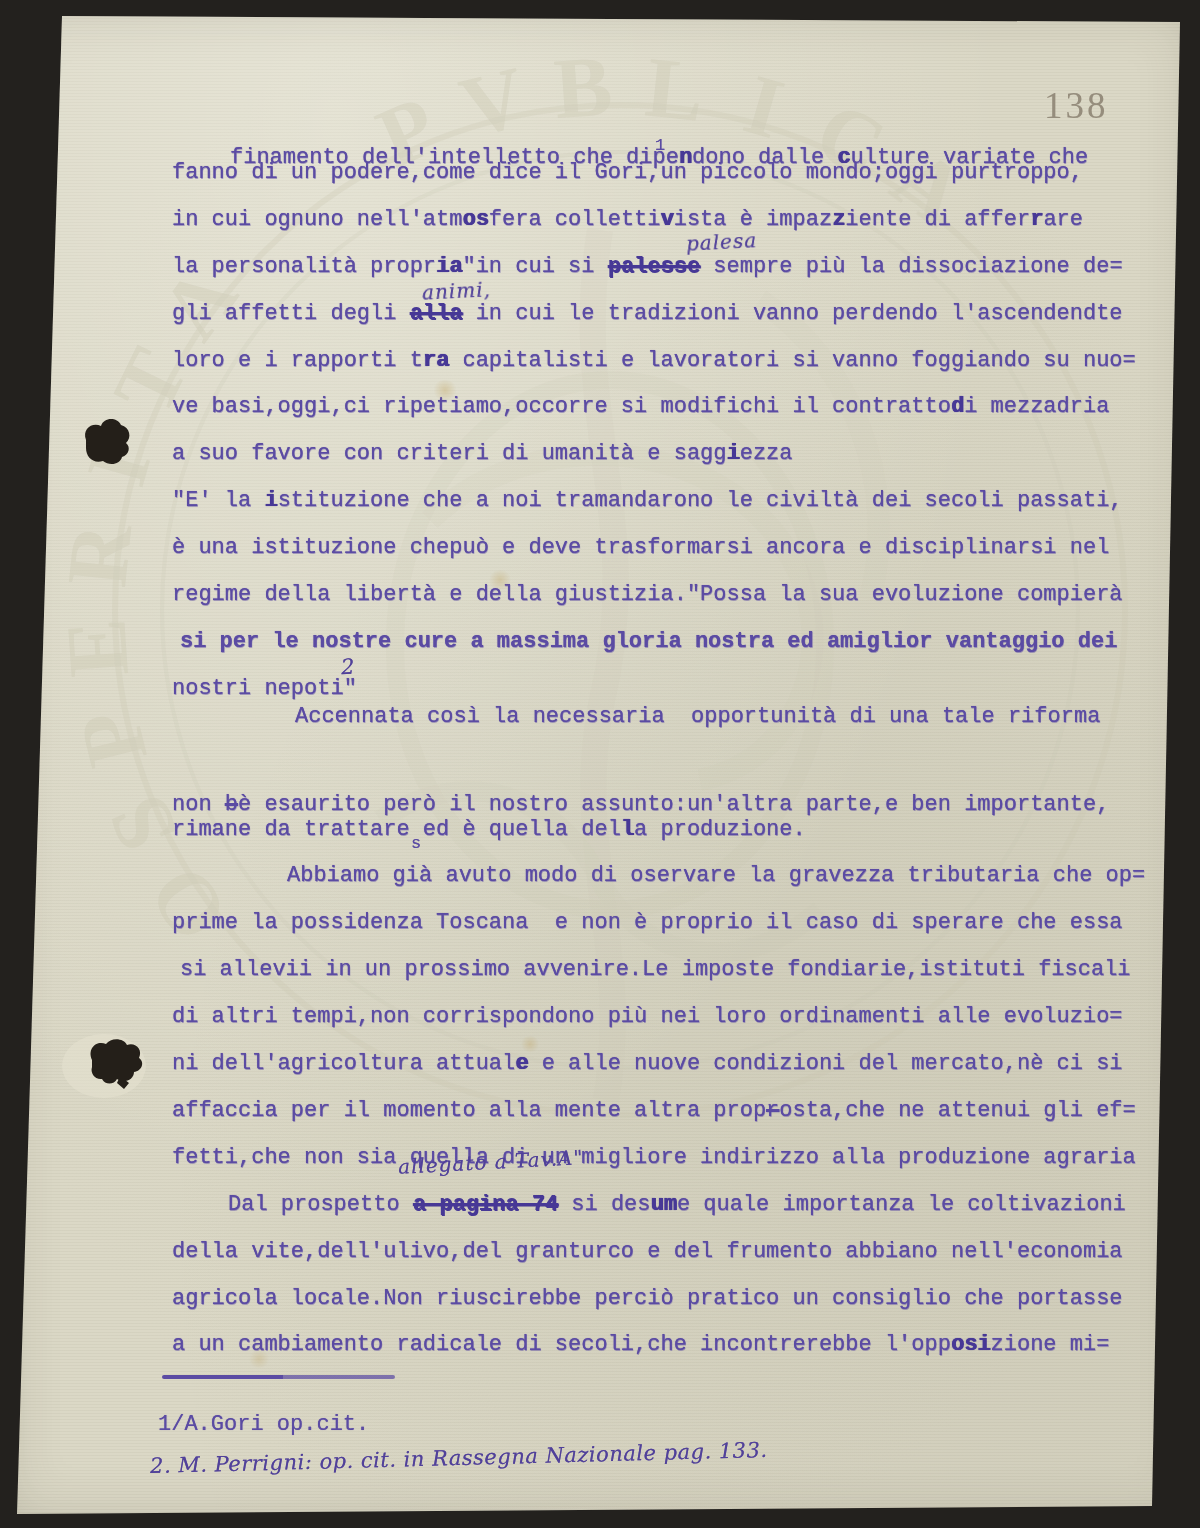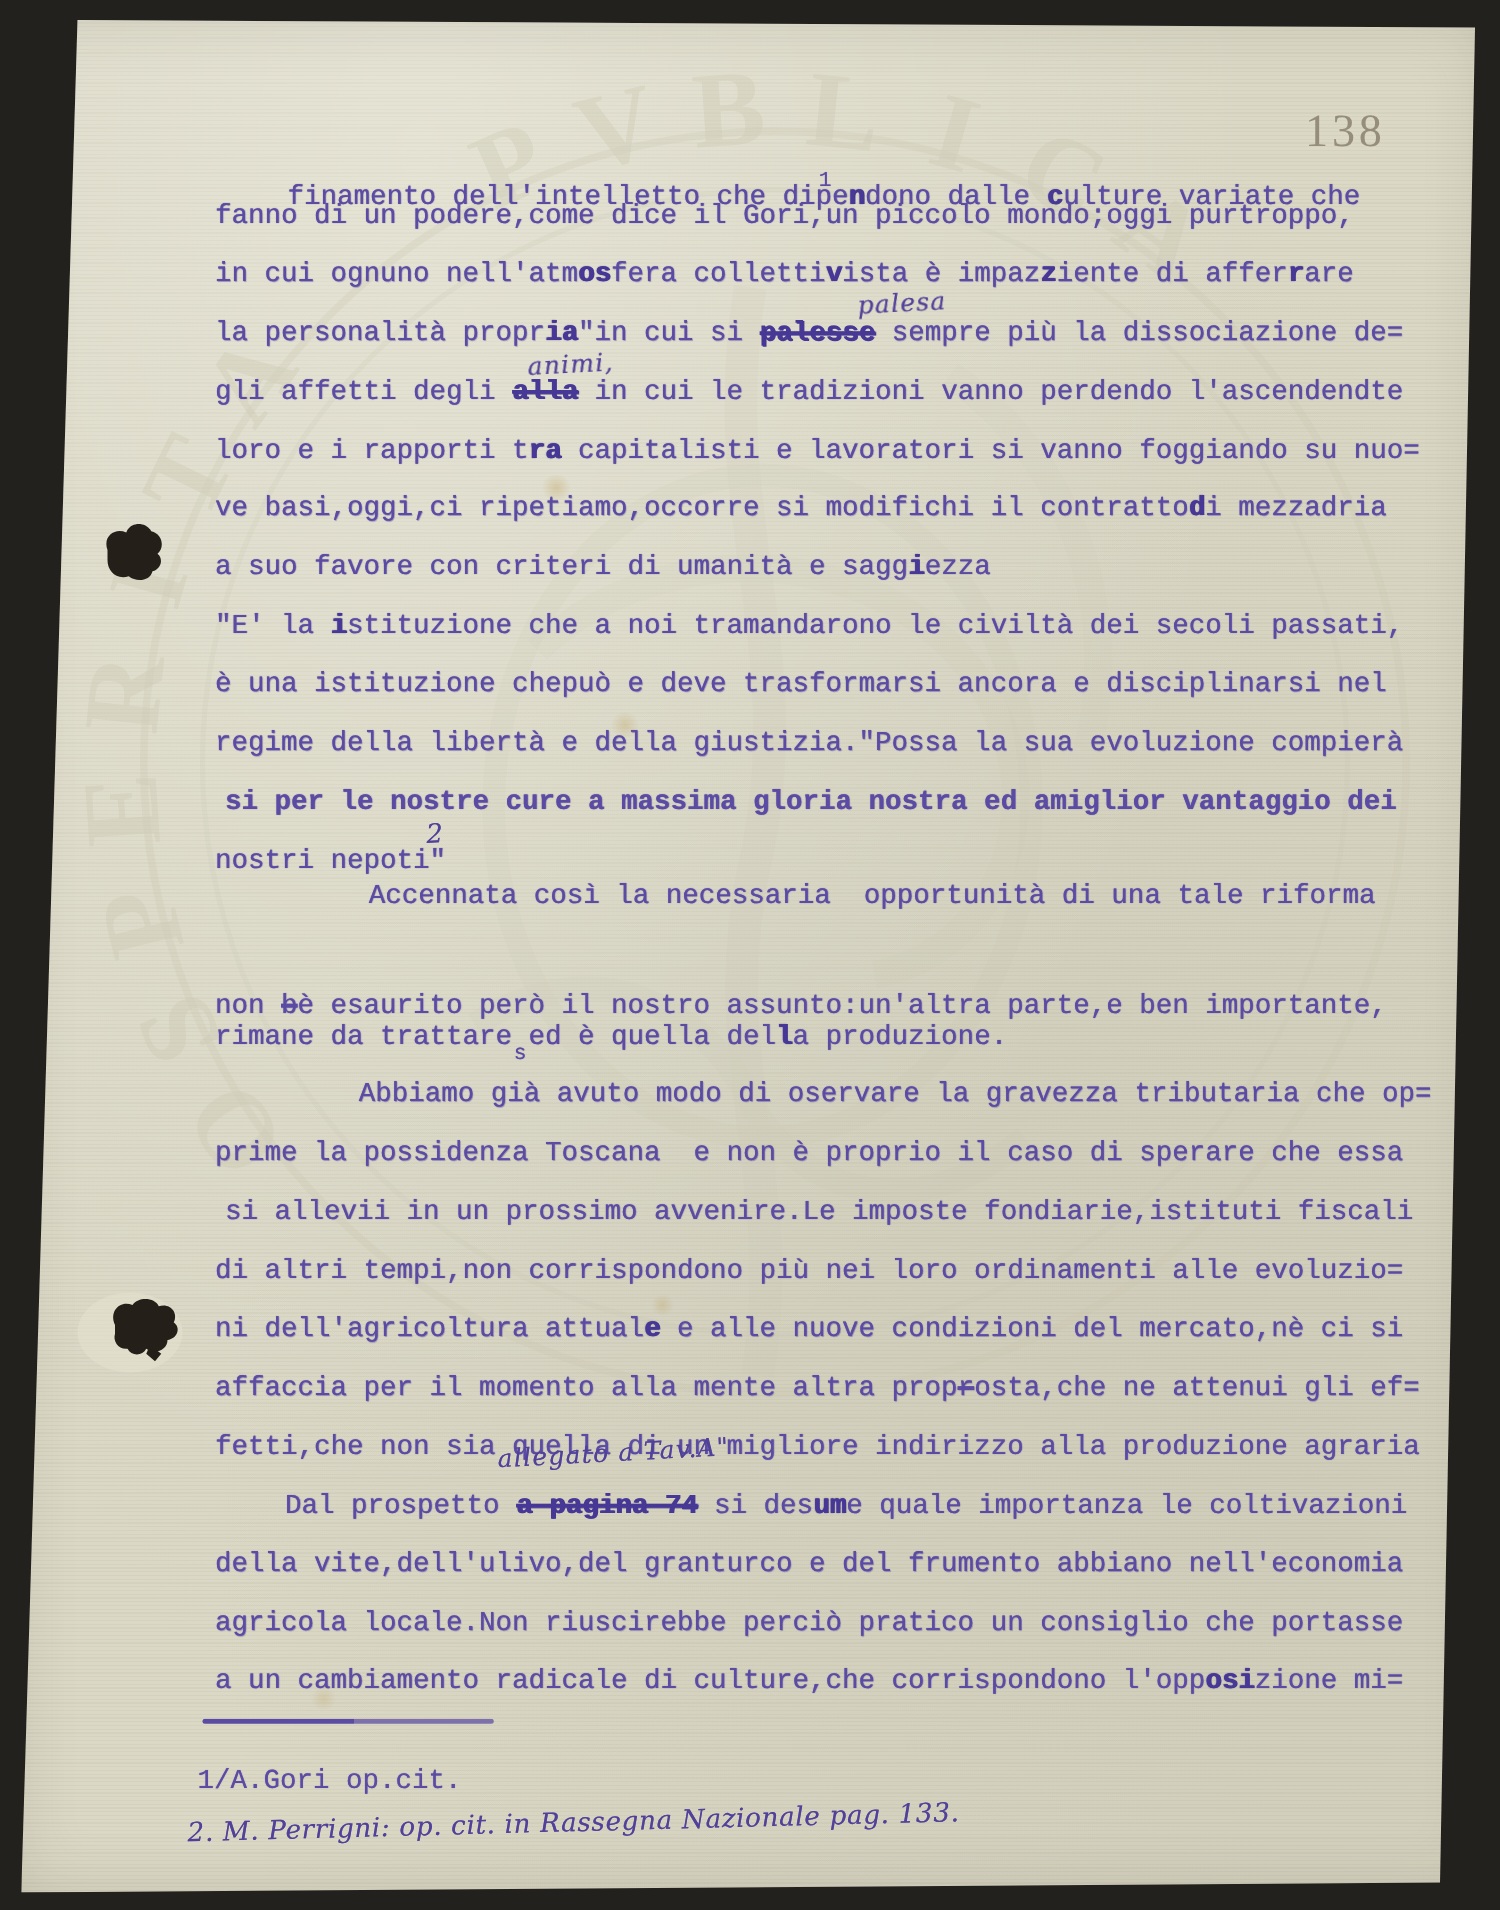--- a/index.html
+++ b/index.html
@@ -137,21 +137,21 @@
       <div class="ts-line" style="top: 862.4px; left: 287px; text-align: right;"><span>Abbiamo già avuto modo di oservare la gravezza tributaria che op=</span></div>
       <div class="ts-line" style="top: 909.3px; left: 172px;"><span>prime la possidenza Toscana  e non è proprio il caso di sperare che essa</span></div>
       <div class="ts-line" style="top: 956.2px; left: 180px; text-align: right;"><span>si allevii in un prossimo avvenire.Le imposte fondiarie,istituti fiscali</span></div>
       <div class="ts-line" style="top: 1003.1px; left: 172px;"><span>di altri tempi,non corrispondono più nei loro ordinamenti alle evoluzio=</span></div>
       <div class="ts-line" style="top: 1050px; left: 172px;"><span>ni dell'agricoltura attual</span><span class="ot">e</span><span> e alle nuove condizioni del mercato,nè ci si</span></div>
       <div class="ts-line" style="top: 1096.9px; left: 172px;"><span>affaccia per il momento alla mente altra prop</span><span class="st">r</span><span>osta,che ne attenui gli ef=</span></div>
       <div class="ts-line" style="top: 1143.8px; left: 172px;"><span>fetti,che non sia quella di un migliore indirizzo alla produzione agraria</span></div>
       <div class="ts-line" style="top: 1190.7px; left: 228px;"><span>Dal prospetto </span><span class="stb">a pagina 74</span><span> si des</span><span class="ot">um</span><span>e quale importanza le coltivazioni</span></div>
       <div class="ts-line" style="top: 1237.6px; left: 172px;"><span>della vite,dell'ulivo,del granturco e del frumento abbiano nell'economia</span></div>
       <div class="ts-line" style="top: 1284.5px; left: 172px;"><span>agricola locale.Non riuscirebbe perciò pratico un consiglio che portasse</span></div>
-      <div class="ts-line" style="top: 1331.4px; left: 172px;"><span>a un cambiamento radicale di culture,che corrispondono l'opp</span><span class="ot">osi</span><span>zione mi=</span></div>
+      <div class="ts-line" style="top: 1331.4px; left: 172px;"><span>a un cambiamento radicale di secoli,che incontrerebbe l'opp</span><span class="ot">osi</span><span>zione mi=</span></div>
     </div>
 
   <div id="anno-layer">
       <div class="anno sup-typed" style="left: 655px; top: 136px;">1</div>
       <div class="anno hw" style="left: 686px; top: 230px;">palesa</div>
       <div class="anno hw" style="left: 422px; top: 279px;">animi,</div>
       <div class="anno hw hw-sup" style="left: 341px; top: 655px;">2</div>
       <div class="anno sup-typed" style="left: 411px; top: 834px;">s</div>
       <div class="anno hw" style="left: 398px; top: 1150px;">allegato a Tav.A"</div>
     </div>

